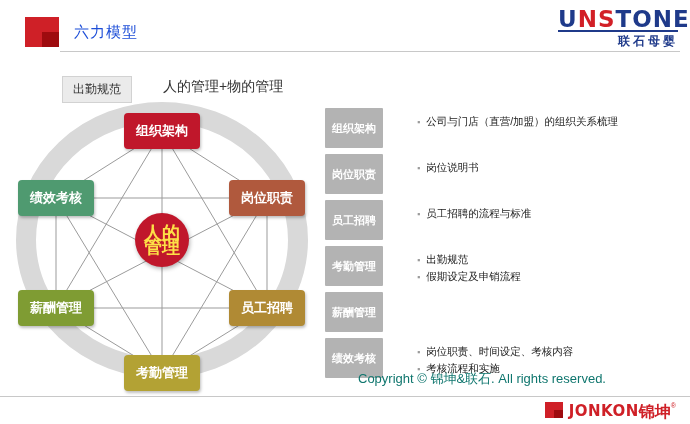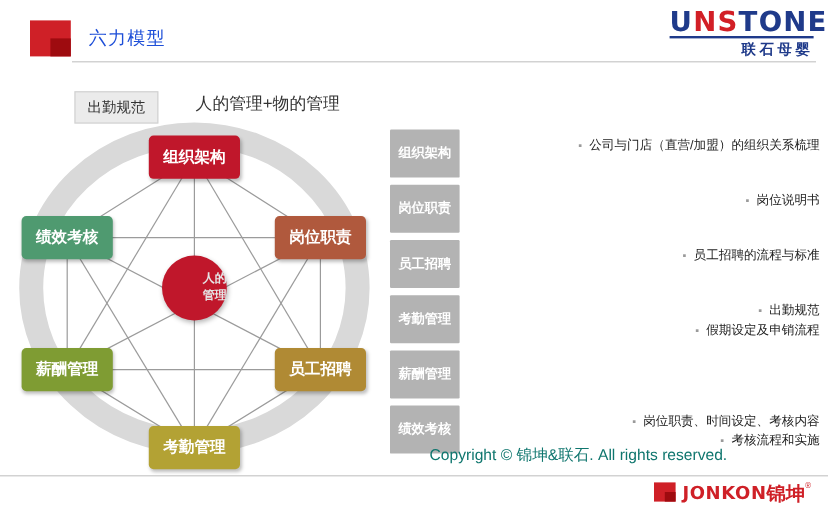--- a/index.html
+++ b/index.html
@@ -131,27 +131,27 @@
     align-items: center;
     justify-content: center;
     box-shadow: 1px 2px 3px rgba(0,0,0,0.25);
   }
   .center-node {
     position: absolute;
     width: 54px;
     height: 54px;
     border-radius: 50%;
     background: #c0172b;
-    color: #e5e5e5;
-    font-size: 10px;
+    color: #fde047;
+    font-size: 18px;
     font-weight: bold;
     line-height: 14px;
     display: flex;
     align-items: center;
-    justify-content: flex-end;
+    justify-content: center;
     text-align: center;
     box-shadow: 1px 2px 4px rgba(0,0,0,0.3);
   }
 
   
   .rlist {
     position: absolute;
     left: 325px;
     top: 108px;
     width: 358px;
@@ -172,25 +172,25 @@
     display: flex;
     align-items: center;
     justify-content: center;
     text-align: center;
     padding: 2px 2px;
     box-sizing: border-box;
     border-radius: 1px;
   }
   .rbullets {
     flex: 1;
+    padding-left: 22px;
     padding-top: 6px;
     font-size: 10.5px;
     color: #222222;
     line-height: 15px;
-    text-align: right;
   }
   .rbullets li {
     margin: 0 0 1px 0;
   }
   .rbullets ul {
     margin: 0;
     padding-left: 12px;
     list-style: none;
   }
   .rbullets li::before {

